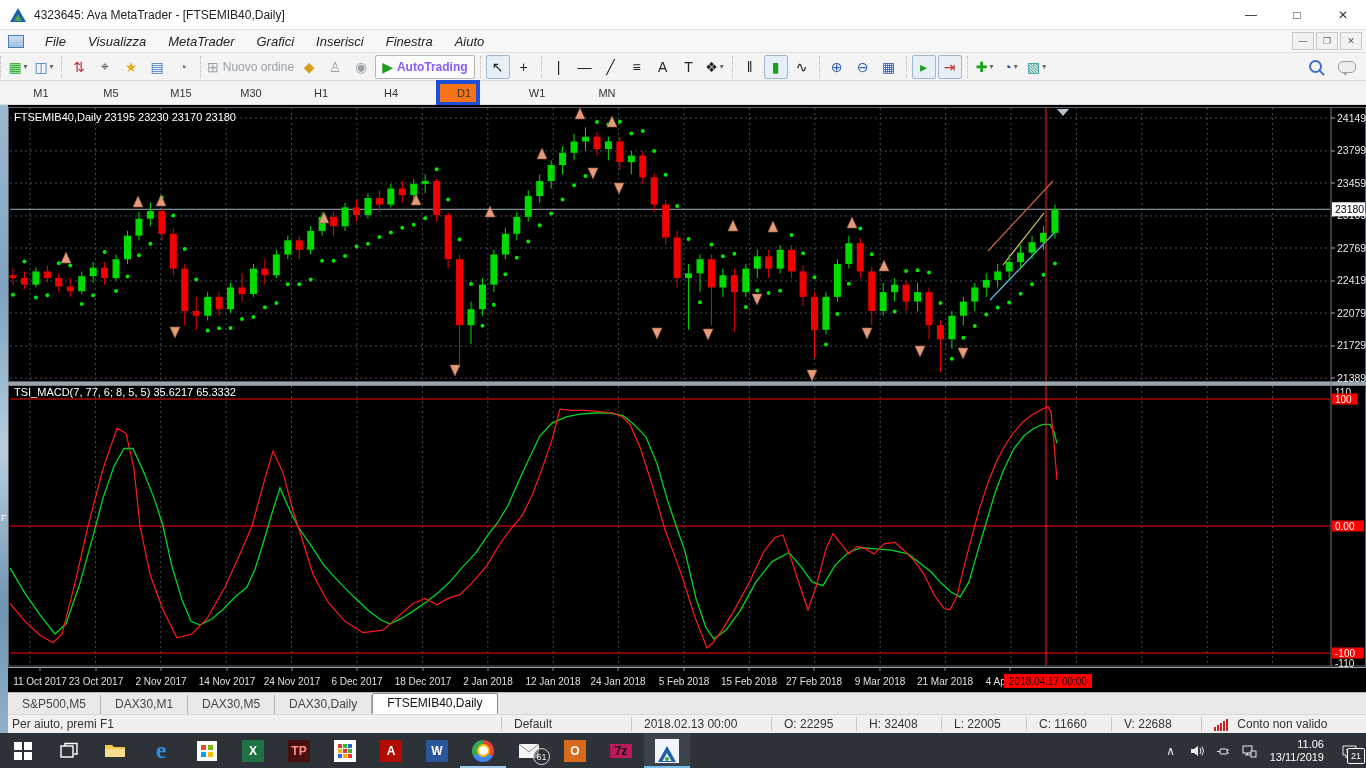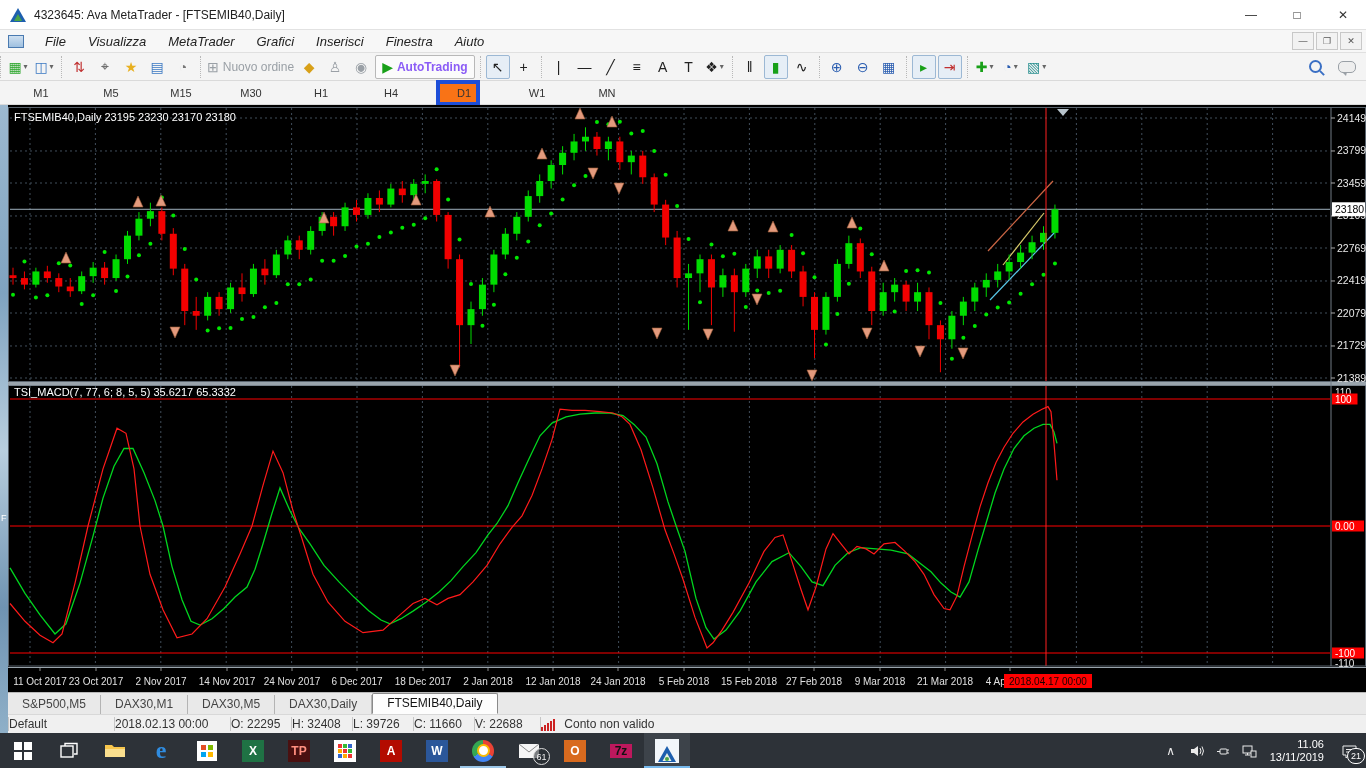--- a/index.html
+++ b/index.html
@@ -55,35 +55,35 @@
   .desktop-strip span{position:absolute;top:408px;left:1px;}
   
   .tabsbar{position:absolute;left:8px;top:692px;width:1358px;height:22px;background:#e9e9e9;
     border-top:1px solid #b8b8b8;display:flex;align-items:flex-end;font-size:12px;color:#444;box-sizing:border-box;}
   .tab{padding:2px 14px 3px 14px;border-right:1px solid #b4b4b4;margin-bottom:0;}
   .tab.active{background:#fdfdfd;border:1px solid #8a8a8a;border-bottom:1px solid #fdfdfd;
     border-radius:2px 2px 0 0;color:#111;margin-top:1px;}
   .statusbar{position:absolute;left:8px;top:714px;width:1358px;height:19px;background:#f0f0f0;
     border-top:1px solid #d8d8d8;display:flex;align-items:center;font-size:12px;color:#333;box-sizing:border-box;}
   .sb-help{padding-left:4px;flex:1;}
-  .sb-seg{border-left:1px solid #c6c6c6;padding:0 0;white-space:nowrap;}
+  .sb-seg{border-left:1px solid #c6c6c6;padding:0 12px;white-space:nowrap;}
   .conn-bars{display:inline-block;margin-right:5px;}
   .conn-bars i{display:inline-block;width:2px;background:#c22;margin-right:1px;vertical-align:bottom;}
   
   .taskbar{position:absolute;left:0;top:733px;width:1366px;height:35px;background:#2d3238;
     display:flex;align-items:center;z-index:9;}
   .tb-icon{width:46px;height:35px;display:flex;align-items:center;justify-content:center;position:relative;}
   .tb-icon.active-app{background:#3d434a;box-shadow:inset 0 -2px 0 #76b9ed;}
   .tb-icon.underline{box-shadow:inset 0 -2px 0 #9cc7e8;}
   .tray{margin-left:auto;display:flex;align-items:center;color:#eaeaea;}
   .tray-item{width:26px;height:35px;display:flex;align-items:center;justify-content:center;font-size:12px;}
   .clock{font-size:11px;color:#fff;text-align:right;line-height:13px;padding:0 8px;}
   .badge-wrap{position:relative;width:34px;height:35px;display:flex;align-items:center;justify-content:center;}
   .badge{position:absolute;right:1px;bottom:4px;min-width:14px;height:14px;border:1px solid #fff;
-    border-radius:8px;font-size:9px;color:#fff;display:flex;align-items:center;justify-content:center;padding:0 1px;background:#2d3238;}
+    border-radius:2px;font-size:9px;color:#fff;display:flex;align-items:center;justify-content:center;padding:0 1px;background:#2d3238;}
   .mail-badge{position:absolute;right:2px;bottom:3px;width:15px;height:15px;border:1px solid #ddd;border-radius:50%;
     font-size:9px;color:#eee;display:flex;align-items:center;justify-content:center;background:rgba(40,45,50,.6);}
 </style>
 </head>
 <body>
 
 <div class="screen">
 
   <div class="titlebar">
     <span class="mt-logo">
@@ -721,25 +721,26 @@
 
   <div class="tabsbar">
     <span class="tab">S&amp;P500,M5</span>
     <span class="tab">DAX30,M1</span>
     <span class="tab">DAX30,M5</span>
     <span class="tab">DAX30,Daily</span>
     <span class="tab active">FTSEMIB40,Daily</span>
   </div>
 
   <div class="statusbar">
+    <span class="sb-help">Per aiuto, premi F1</span>
     <span class="sb-seg" style="width:105px">Default</span>
     <span class="sb-seg" style="width:115px">2018.02.13 00:00</span>
     <span class="sb-seg" style="width:60px">O: 22295</span>
     <span class="sb-seg" style="width:60px">H: 32408</span>
-    <span class="sb-seg" style="width:60px">L: 39726</span>
+    <span class="sb-seg" style="width:60px">L: 22005</span>
     <span class="sb-seg" style="width:60px">C: 11660</span>
     <span class="sb-seg" style="width:65px">V: 22688</span>
     <span class="sb-seg" style="width:140px">
       <span class="conn-bars"><i style="height:4px"></i><i style="height:6px"></i><i style="height:8px"></i><i style="height:10px"></i><i style="height:12px"></i></span>
       <span>Conto non valido</span>
     </span>
   </div>
 
   <div class="taskbar">
     <span id="tb-apps" style="display:flex">

